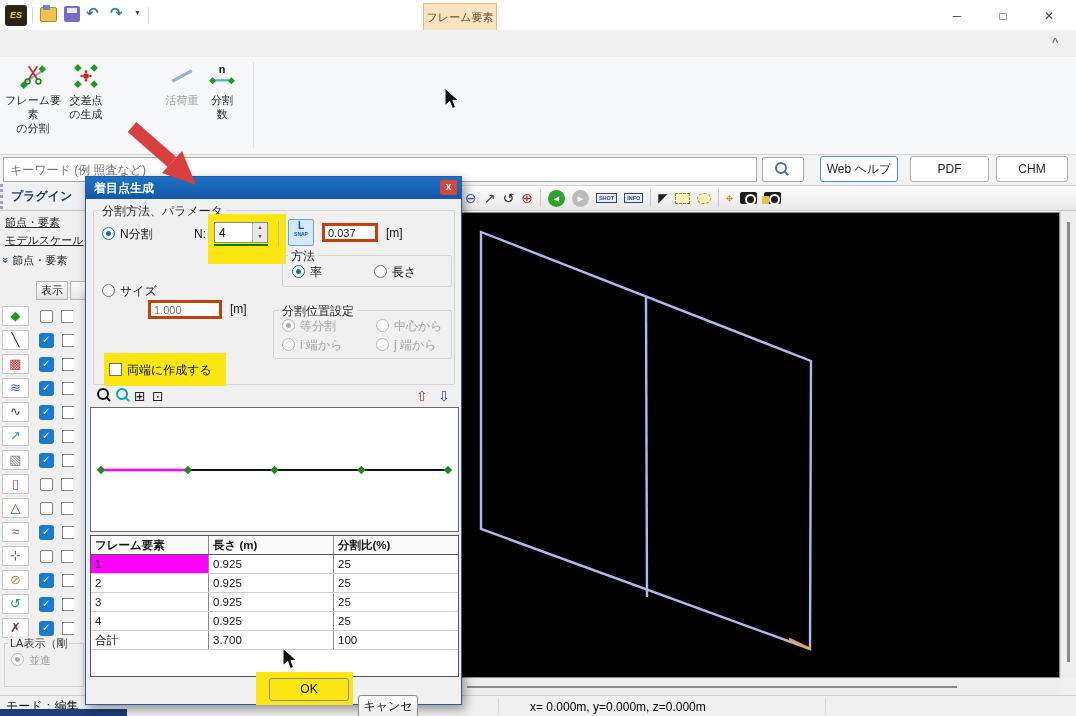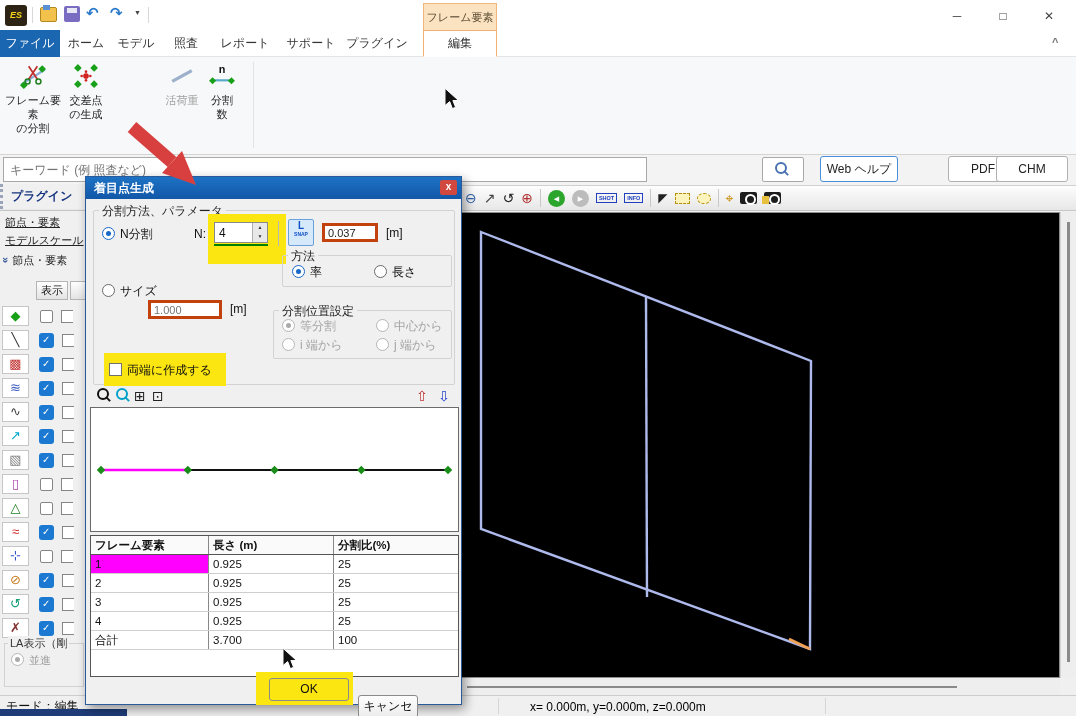--- a/index.html
+++ b/index.html
@@ -28,21 +28,21 @@
 
 
 #ribbon{position:absolute;left:0;top:57px;width:1076px;height:98px;background:#f7f8f9;border-bottom:1px solid #d4d4d4}
 .rbtn{position:absolute;top:2px;height:92px;text-align:center;font-size:11px;line-height:14px;color:#222;padding-top:4px}
 .rbtn svg{display:block;margin:0 auto 4px auto}
 .rbtn.dis{color:#a0a0a0}
 .rsep{position:absolute;left:253px;top:5px;width:1px;height:86px;background:#e2e2e2}
 
 
 #searchrow{position:absolute;left:0;top:155px;width:1076px;height:30px;background:#f3f3f3}
-#kwinput{position:absolute;left:3px;top:2px;width:644px;height:25px;border:1px solid #a8a8a8;font-size:12px;padding:0 6px;color:#333;background:#fff;font-family:inherit}
+#kwinput{position:absolute;left:3px;top:2px;width:754px;height:25px;border:1px solid #a8a8a8;font-size:12px;padding:0 6px;color:#333;background:#fff;font-family:inherit}
 #searchbtn{position:absolute;left:762px;top:2px;width:42px;height:25px;background:#fff;border:1px solid #a8a8a8;border-radius:2px}
 .mag{position:relative;display:inline-block;width:15px;height:15px}
 .mag::before{content:"";position:absolute;left:1px;top:0;width:8px;height:8px;border:2px solid currentColor;border-radius:50%}
 .mag::after{content:"";position:absolute;left:9px;top:10px;width:6px;height:2px;background:currentColor;transform:rotate(45deg)}
 .topbtn{position:absolute;top:1px;height:26px;background:#fff;border:1px solid #b0b0b0;border-radius:3px;text-align:center;line-height:24px;font-size:12px;color:#222}
 
 
 #toolbar2{position:absolute;left:0;top:185px;width:1076px;height:26px;background:linear-gradient(#fdfdfd,#e7e7e7);border-top:1px solid #d0d0d0;border-bottom:1px solid #c6c6c6}
 #t2icons{position:absolute;left:465px;top:0;height:24px;display:flex;align-items:center;gap:7px}
 .tico{font-size:14px;color:#444;line-height:18px}
@@ -135,30 +135,20 @@
     <div class="qglyph" style="left:86px">↶</div>
     <div class="qglyph" style="left:110px">↷</div>
     <div id="qatdrop">▼</div>
     <div class="qsep" style="left:148px"></div>
     <div id="ctxgroup">フレーム要素</div>
     <div class="winctl" style="left:942px">─</div>
     <div class="winctl" style="left:988px">□</div>
     <div class="winctl" style="left:1034px">✕</div>
   </div>
 
-  <div id="tabrow">
-    <div id="tab-file">ファイル</div>
-    <div class="tab" style="left:62px;width:48px">ホーム</div>
-    <div class="tab" style="left:112px;width:48px">モデル</div>
-    <div class="tab" style="left:162px;width:48px">照査</div>
-    <div class="tab" style="left:216px;width:58px">レポート</div>
-    <div class="tab" style="left:282px;width:58px">サポート</div>
-    <div class="tab" style="left:346px;width:62px">プラグイン</div>
-    <div id="tab-edit">編集</div>
-  </div>
   <div id="ribcollapse">^</div>
 
   <div id="ribbon">
     <div class="rbtn" style="left:2px;width:62px">
       <svg width="26" height="26" viewBox="0 0 24 24">
         <line x1="1" y1="20" x2="23" y2="6" stroke="#8ab0d8" stroke-width="2"></line>
         <rect x="1" y="18" width="5" height="5" fill="#18a018" transform="rotate(45 3.5 20.5)"></rect>
         <rect x="18" y="3" width="5" height="5" fill="#18a018" transform="rotate(45 20.5 5.5)"></rect>
         <path d="M8 3 L16 15 M16 3 L8 15" stroke="#c03030" stroke-width="1.6" fill="none"></path>
         <circle cx="7" cy="17" r="2.3" stroke="#208020" stroke-width="1.4" fill="none"></circle>
@@ -198,21 +188,21 @@
       <span>分割</span><br>
       <span>数</span>
     </div>
     <div class="rsep"></div>
   </div>
 
   <div id="searchrow">
     <input id="kwinput" type="text" placeholder="キーワード (例 照査など)" style="">
     <div id="searchbtn"><span class="mag" style="color:#4a72b0;margin:4px 0 0 11px"></span></div>
     <div class="topbtn" style="left:820px;width:78px;border:1px solid #4a90d9">Web ヘルプ</div>
-    <div class="topbtn" style="left:948px;width:70px">PDF</div>
+    <div class="topbtn" style="left:910px;width:79px">PDF</div>
     <div class="topbtn" style="left:996px;width:72px">CHM</div>
   </div>
 
   <div id="toolbar2">
     <div id="t2icons">
       <span class="tico" style="color:#3060a8">⊖</span>
       <span class="tico">↗</span>
       <span class="tico" style="color:#222">↺</span>
       <span class="tico" style="color:#b03030">⊕</span>
       <span class="tsep"></span>

